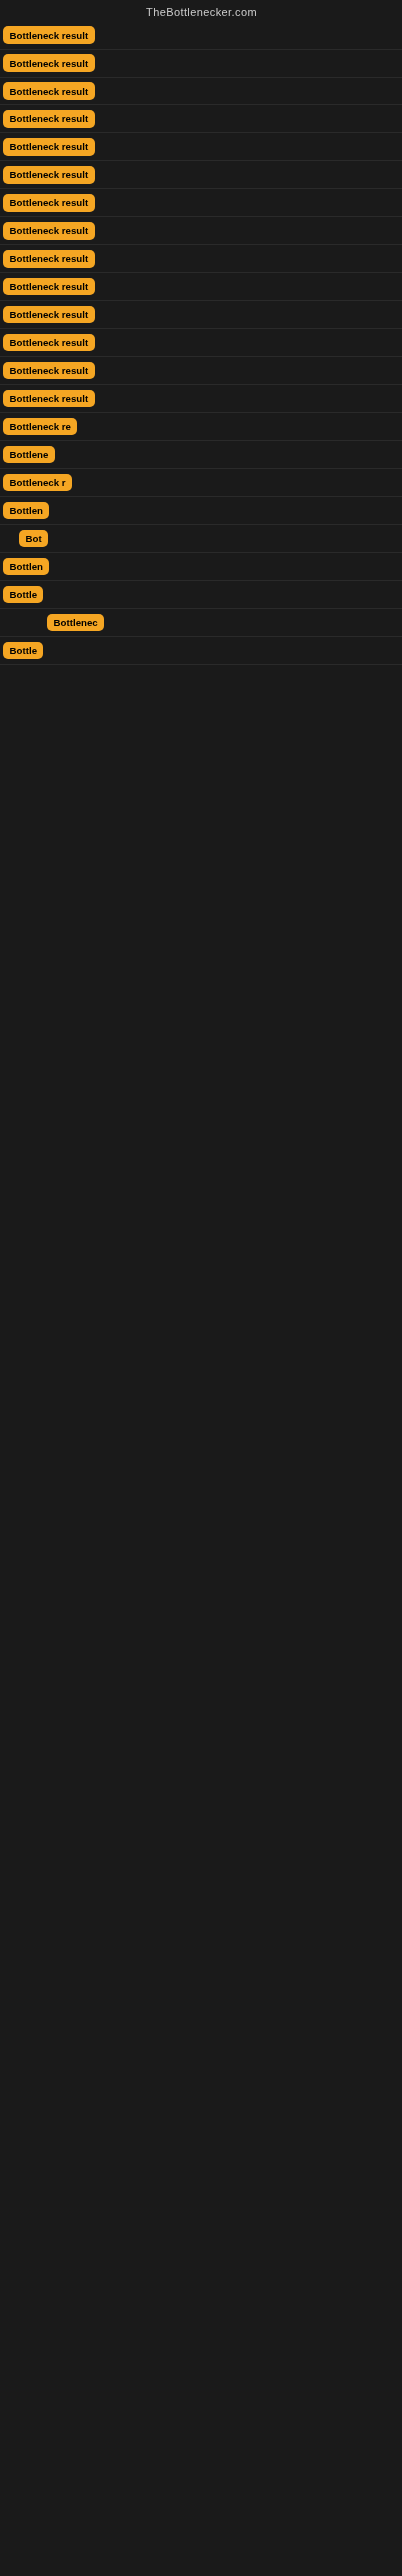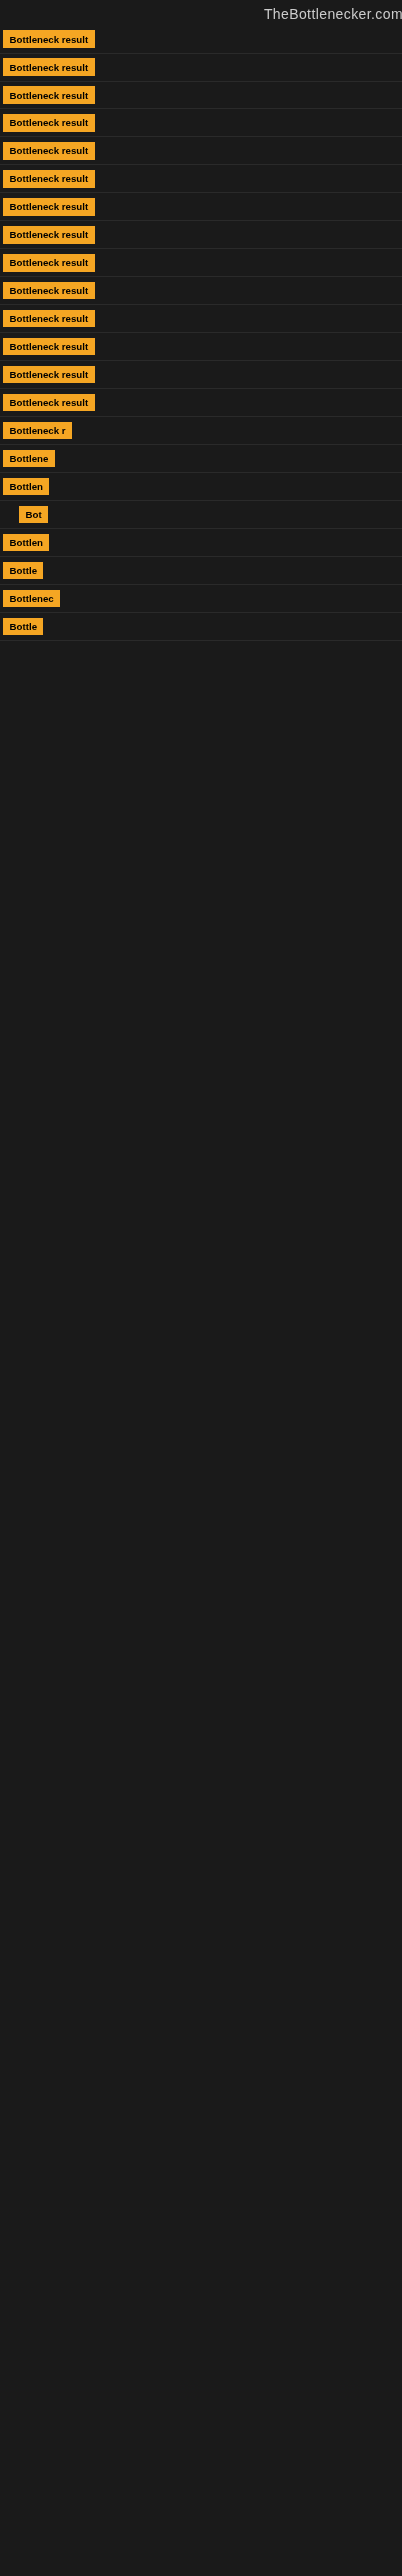--- a/index.html
+++ b/index.html
@@ -10,35 +10,35 @@
 
     body {
       width: 403px;
       min-height: 2576px;
       background-color: #1a1a1a;
       font-family: Arial, sans-serif;
       position: relative;
     }
 
     .site-title {
-      text-align: right;
+      text-align: center;
       color: #cccccc;
-      font-size: 14px;
+      font-size: 11px;
       padding: 6.4px 0 3.2px 0;
       letter-spacing: 0.4px;
     }
 
     .bottleneck-badge {
       display: inline-block;
       background-color: #f5a623;
       color: #000000;
       font-size: 9.7px;
       font-weight: bold;
       padding: 3.2px 6.4px;
-      border-radius: 0;
+      border-radius: 5px;
       white-space: nowrap;
       overflow: hidden;
     }
 
     .row {
       padding: 4.8px 3.2px;
       border-bottom: 0.8px solid #2a2a2a;
       display: flex;
       align-items: center;
     }
@@ -87,37 +87,40 @@
     <div class="row">
       <span class="bottleneck-badge">Bottleneck result</span>
     </div>
     <div class="row">
       <span class="bottleneck-badge">Bottleneck result</span>
     </div>
     <div class="row">
       <span class="bottleneck-badge">Bottleneck result</span>
     </div>
     <div class="row">
-      <span class="bottleneck-badge" style="max-width: 65%;">Bottleneck r</span>
+      <span class="bottleneck-badge" style="max-width: 75%;">Bottleneck re</span>
     </div>
     <div class="row">
       <span class="bottleneck-badge" style="max-width: 55%;">Bottlene</span>
+    </div>
+    <div class="row">
+      <span class="bottleneck-badge" style="max-width: 65%;">Bottleneck r</span>
     </div>
     <div class="row">
       <span class="bottleneck-badge" style="max-width: 50%;">Bottlen</span>
     </div>
     <div class="row">
       <span class="bottleneck-badge" style="max-width: 30%; margin-left: 16px;">Bot</span>
     </div>
     <div class="row">
       <span class="bottleneck-badge" style="max-width: 50%;">Bottlen</span>
     </div>
     <div class="row">
       <span class="bottleneck-badge" style="max-width: 42%;">Bottle</span>
     </div>
     <div class="row">
-      <span class="bottleneck-badge" style="max-width: 60%;">Bottlenec</span>
+      <span class="bottleneck-badge" style="max-width: 60%; margin-left: 44px;">Bottlenec</span>
     </div>
     <div class="row">
       <span class="bottleneck-badge" style="max-width: 42%;">Bottle</span>
     </div>
   </div>
 
 
 </body></html>

